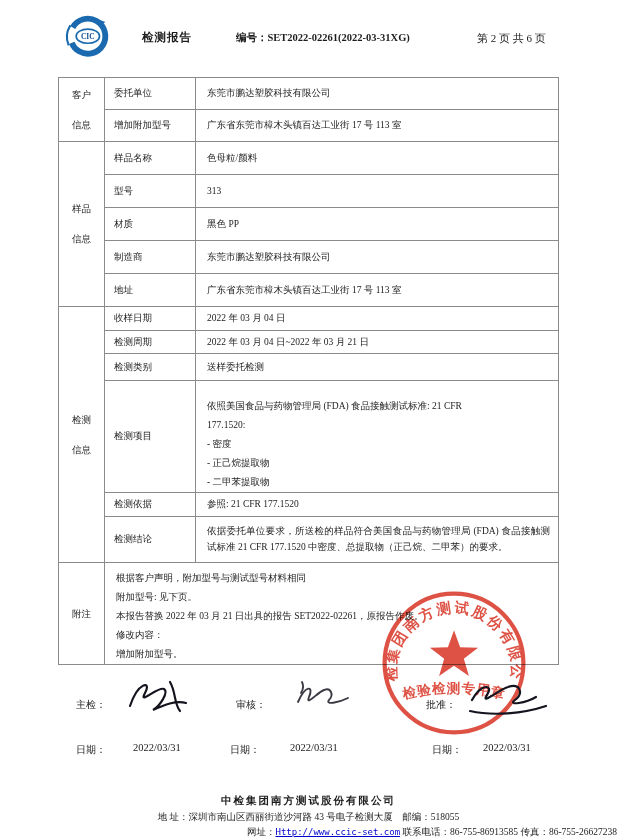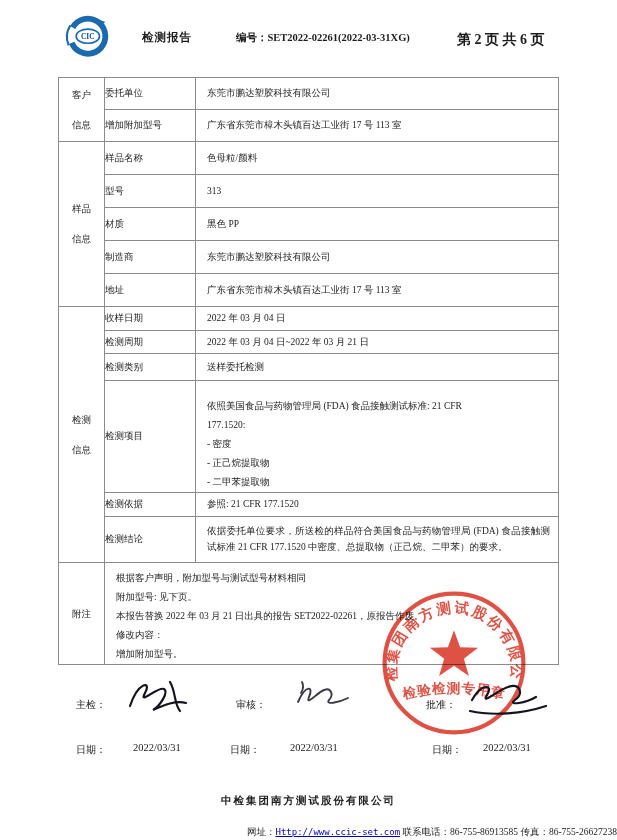--- a/index.html
+++ b/index.html
@@ -20,42 +20,42 @@
   .logo { position: absolute; left: 62px; top: 12px; width: 50px; height: 50px; }
   .hdr-title {
     position: absolute; left: 142px; top: 30px;
     font-size: 11.5px; font-weight: bold; letter-spacing: 1px;
   }
   .hdr-no {
     position: absolute; left: 236px; top: 31px;
     font-size: 10.5px; font-weight: bold; text-align: right;
   }
   .hdr-page {
-    position: absolute; left: 457px; top: 31px;
-    font-size: 14px; font-weight: bold;
+    position: absolute; left: 477px; top: 31px;
+    font-size: 11px; font-weight: normal;
   }
 
   
   table.report {
     position: absolute; left: 58px; top: 77px;
     width: 501px; border-collapse: collapse; table-layout: fixed;
     font-size: 9.5px;
   }
   table.report td {
     border: 1px solid #8b8b8b;
     vertical-align: middle;
     overflow: hidden;
   }
   table.report { border: 1.5px solid #828282; font-family: Liberation Serif, serif; }
   td.group {
     width: 46px; text-align: center;
     white-space: pre-line; line-height: 30px;
     font-size: 9.5px;
   }
-  td.flabel { width: 91px; }
+  td.flabel { width: 91px; padding-left: 9px; }
   td.fvalue { width: 363px; padding-left: 11px; padding-right: 8px; white-space: pre-line; }
   tr.h32 { height: 32px; }
   tr.h33 { height: 33px; }
   tr.h24 { height: 24px; }
   tr.h23 { height: 23px; }
   tr.h27 { height: 27px; }
   tr.h95 { height: 95px; }
   tr.h46 { height: 46px; }
   tr.h97 { height: 97px; }
   td.multi { vertical-align: top; padding-top: 16px; line-height: 19px; }
@@ -231,15 +231,16 @@
   </svg>
 
   <div class="date-label" style="left:76px; top:743px;">日期：</div>
   <div class="date-value" style="left:133px; top:742px;">2022/03/31</div>
   <div class="date-label" style="left:230px; top:743px;">日期：</div>
   <div class="date-value" style="left:290px; top:742px;">2022/03/31</div>
   <div class="date-label" style="left:432px; top:743px;">日期：</div>
   <div class="date-value" style="left:483px; top:742px;">2022/03/31</div>
 
   <div class="ft-company">中检集团南方测试股份有限公司</div>
+  <div class="ft-line1">地  址：深圳市南山区西丽街道沙河路 43 号电子检测大厦　邮编：518055</div>
   <div class="ft-line2"><span>网址：</span><a class="ft-link">Http://www.ccic-set.com</a><span> 联系电话：86-755-86913585  传真：86-755-26627238</span></div>
 
 </div>
 
 </body></html>

